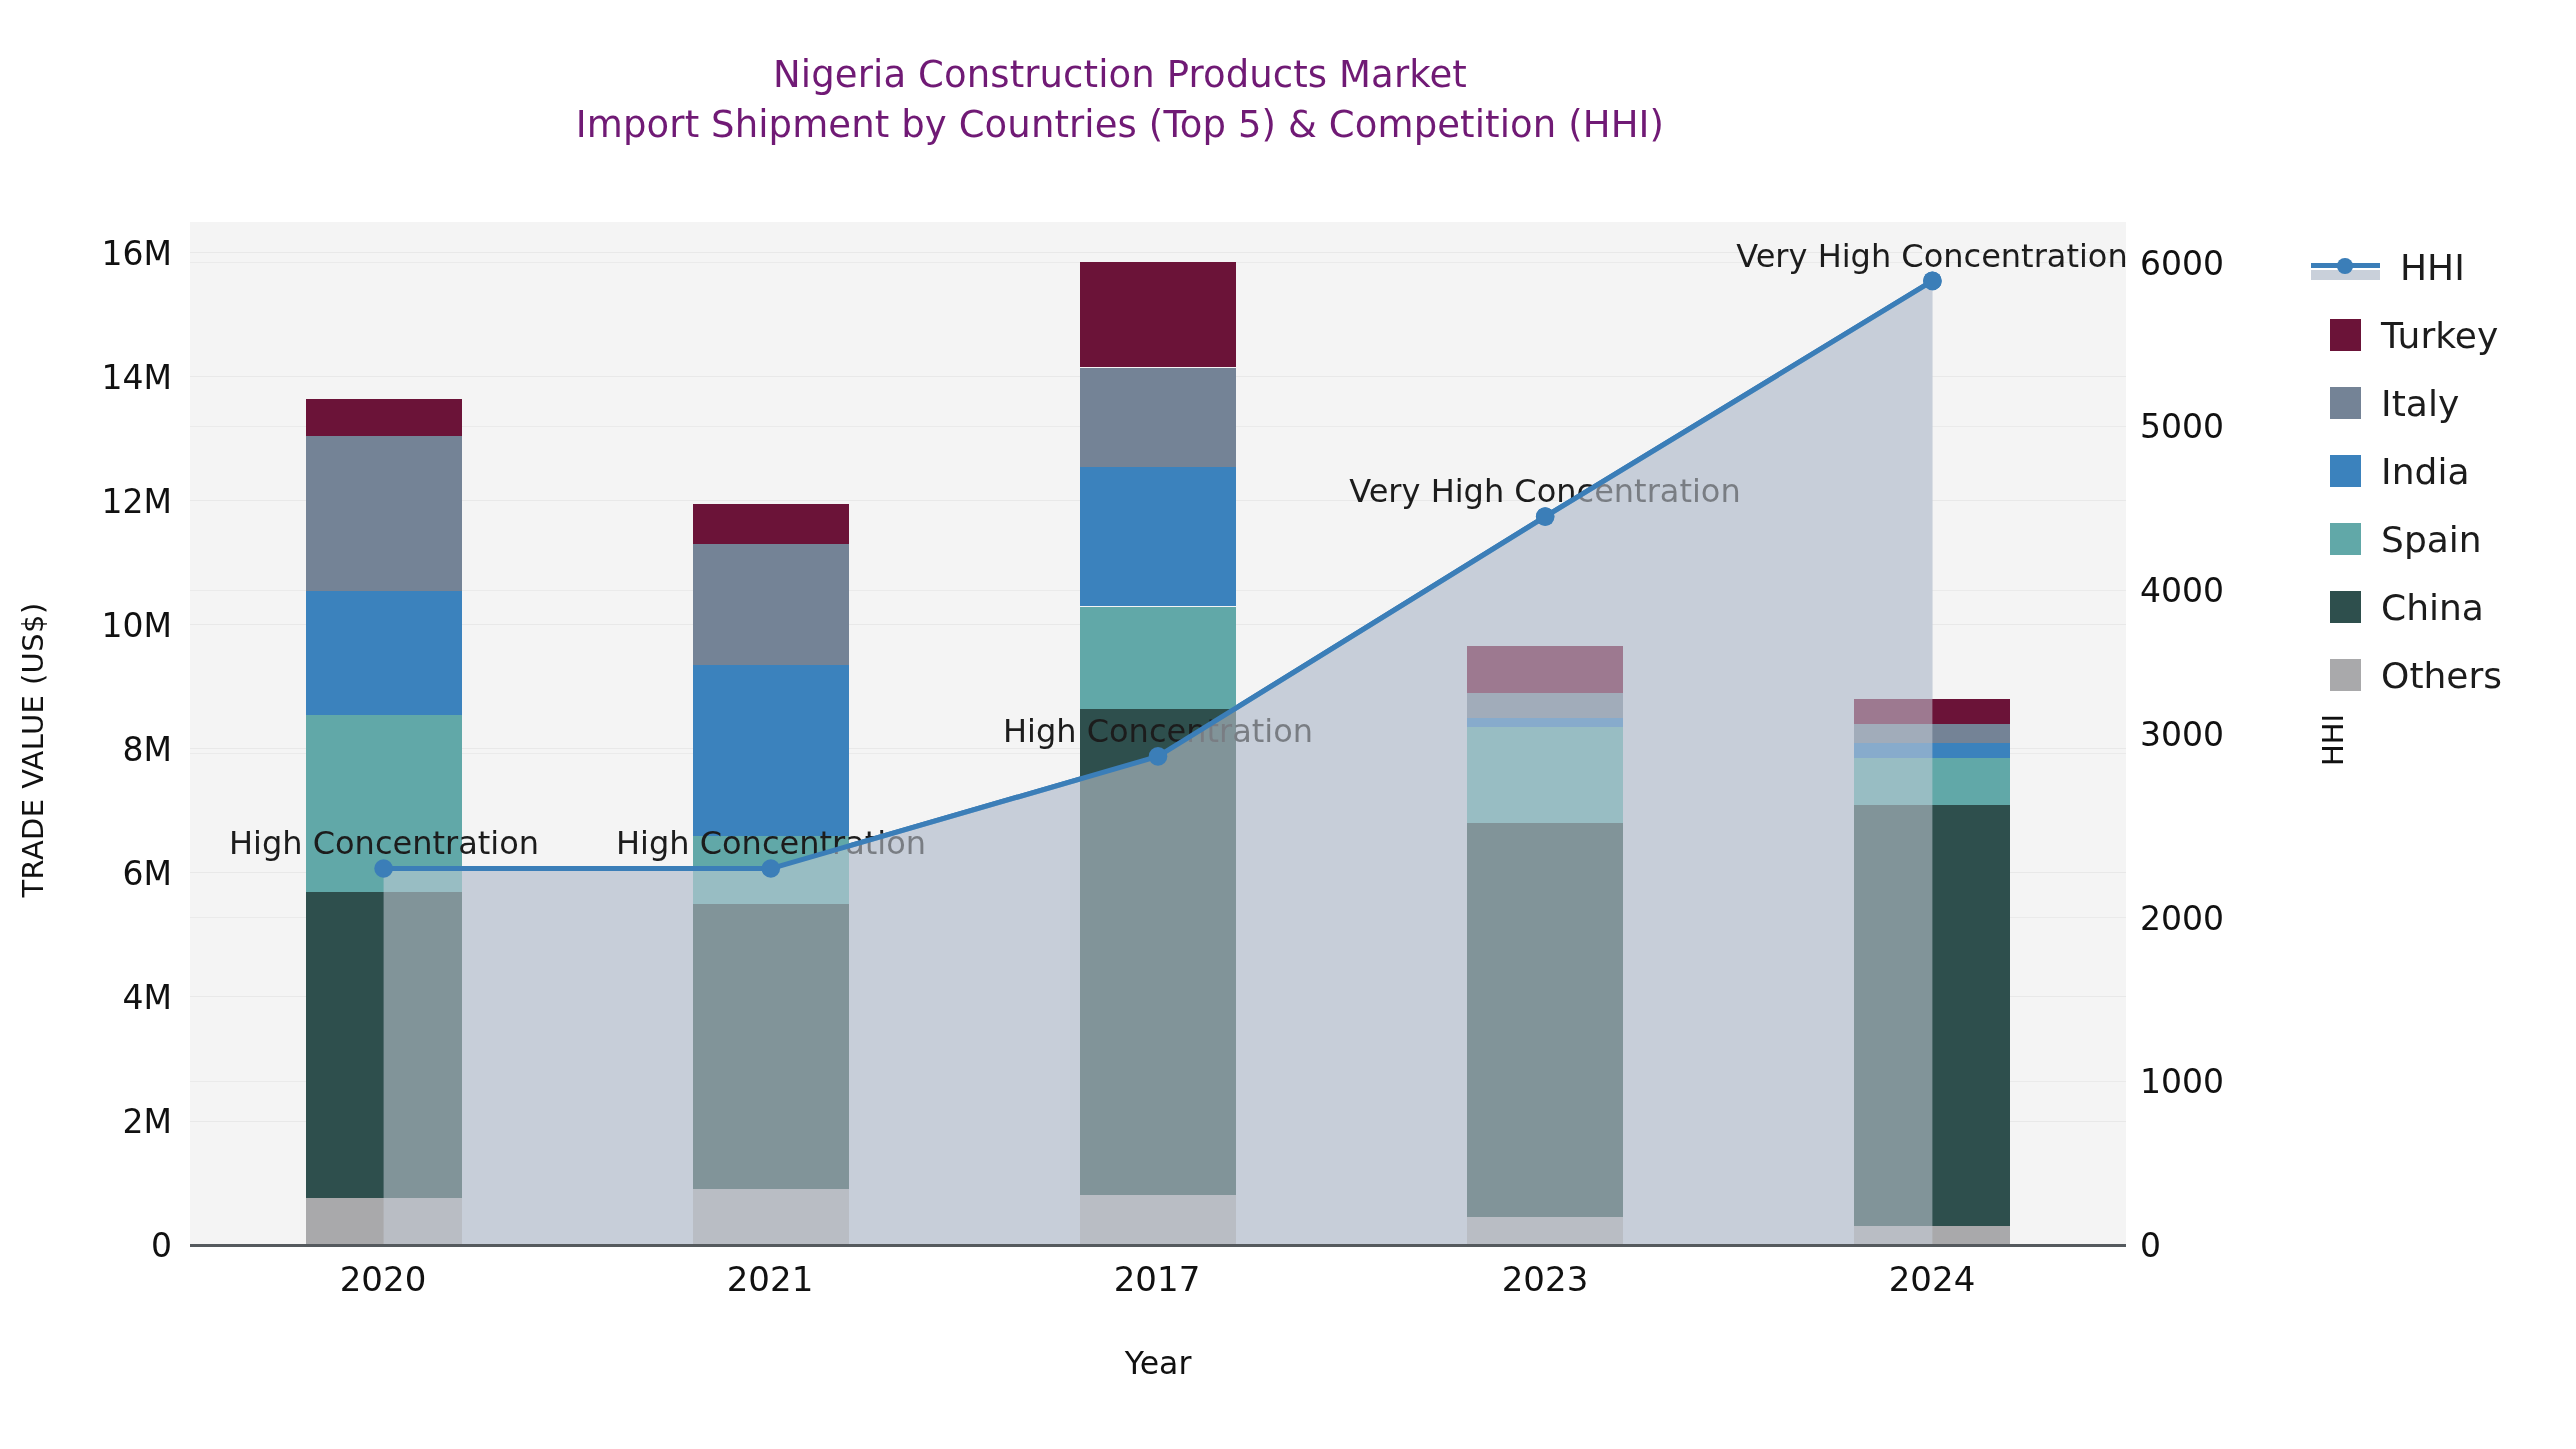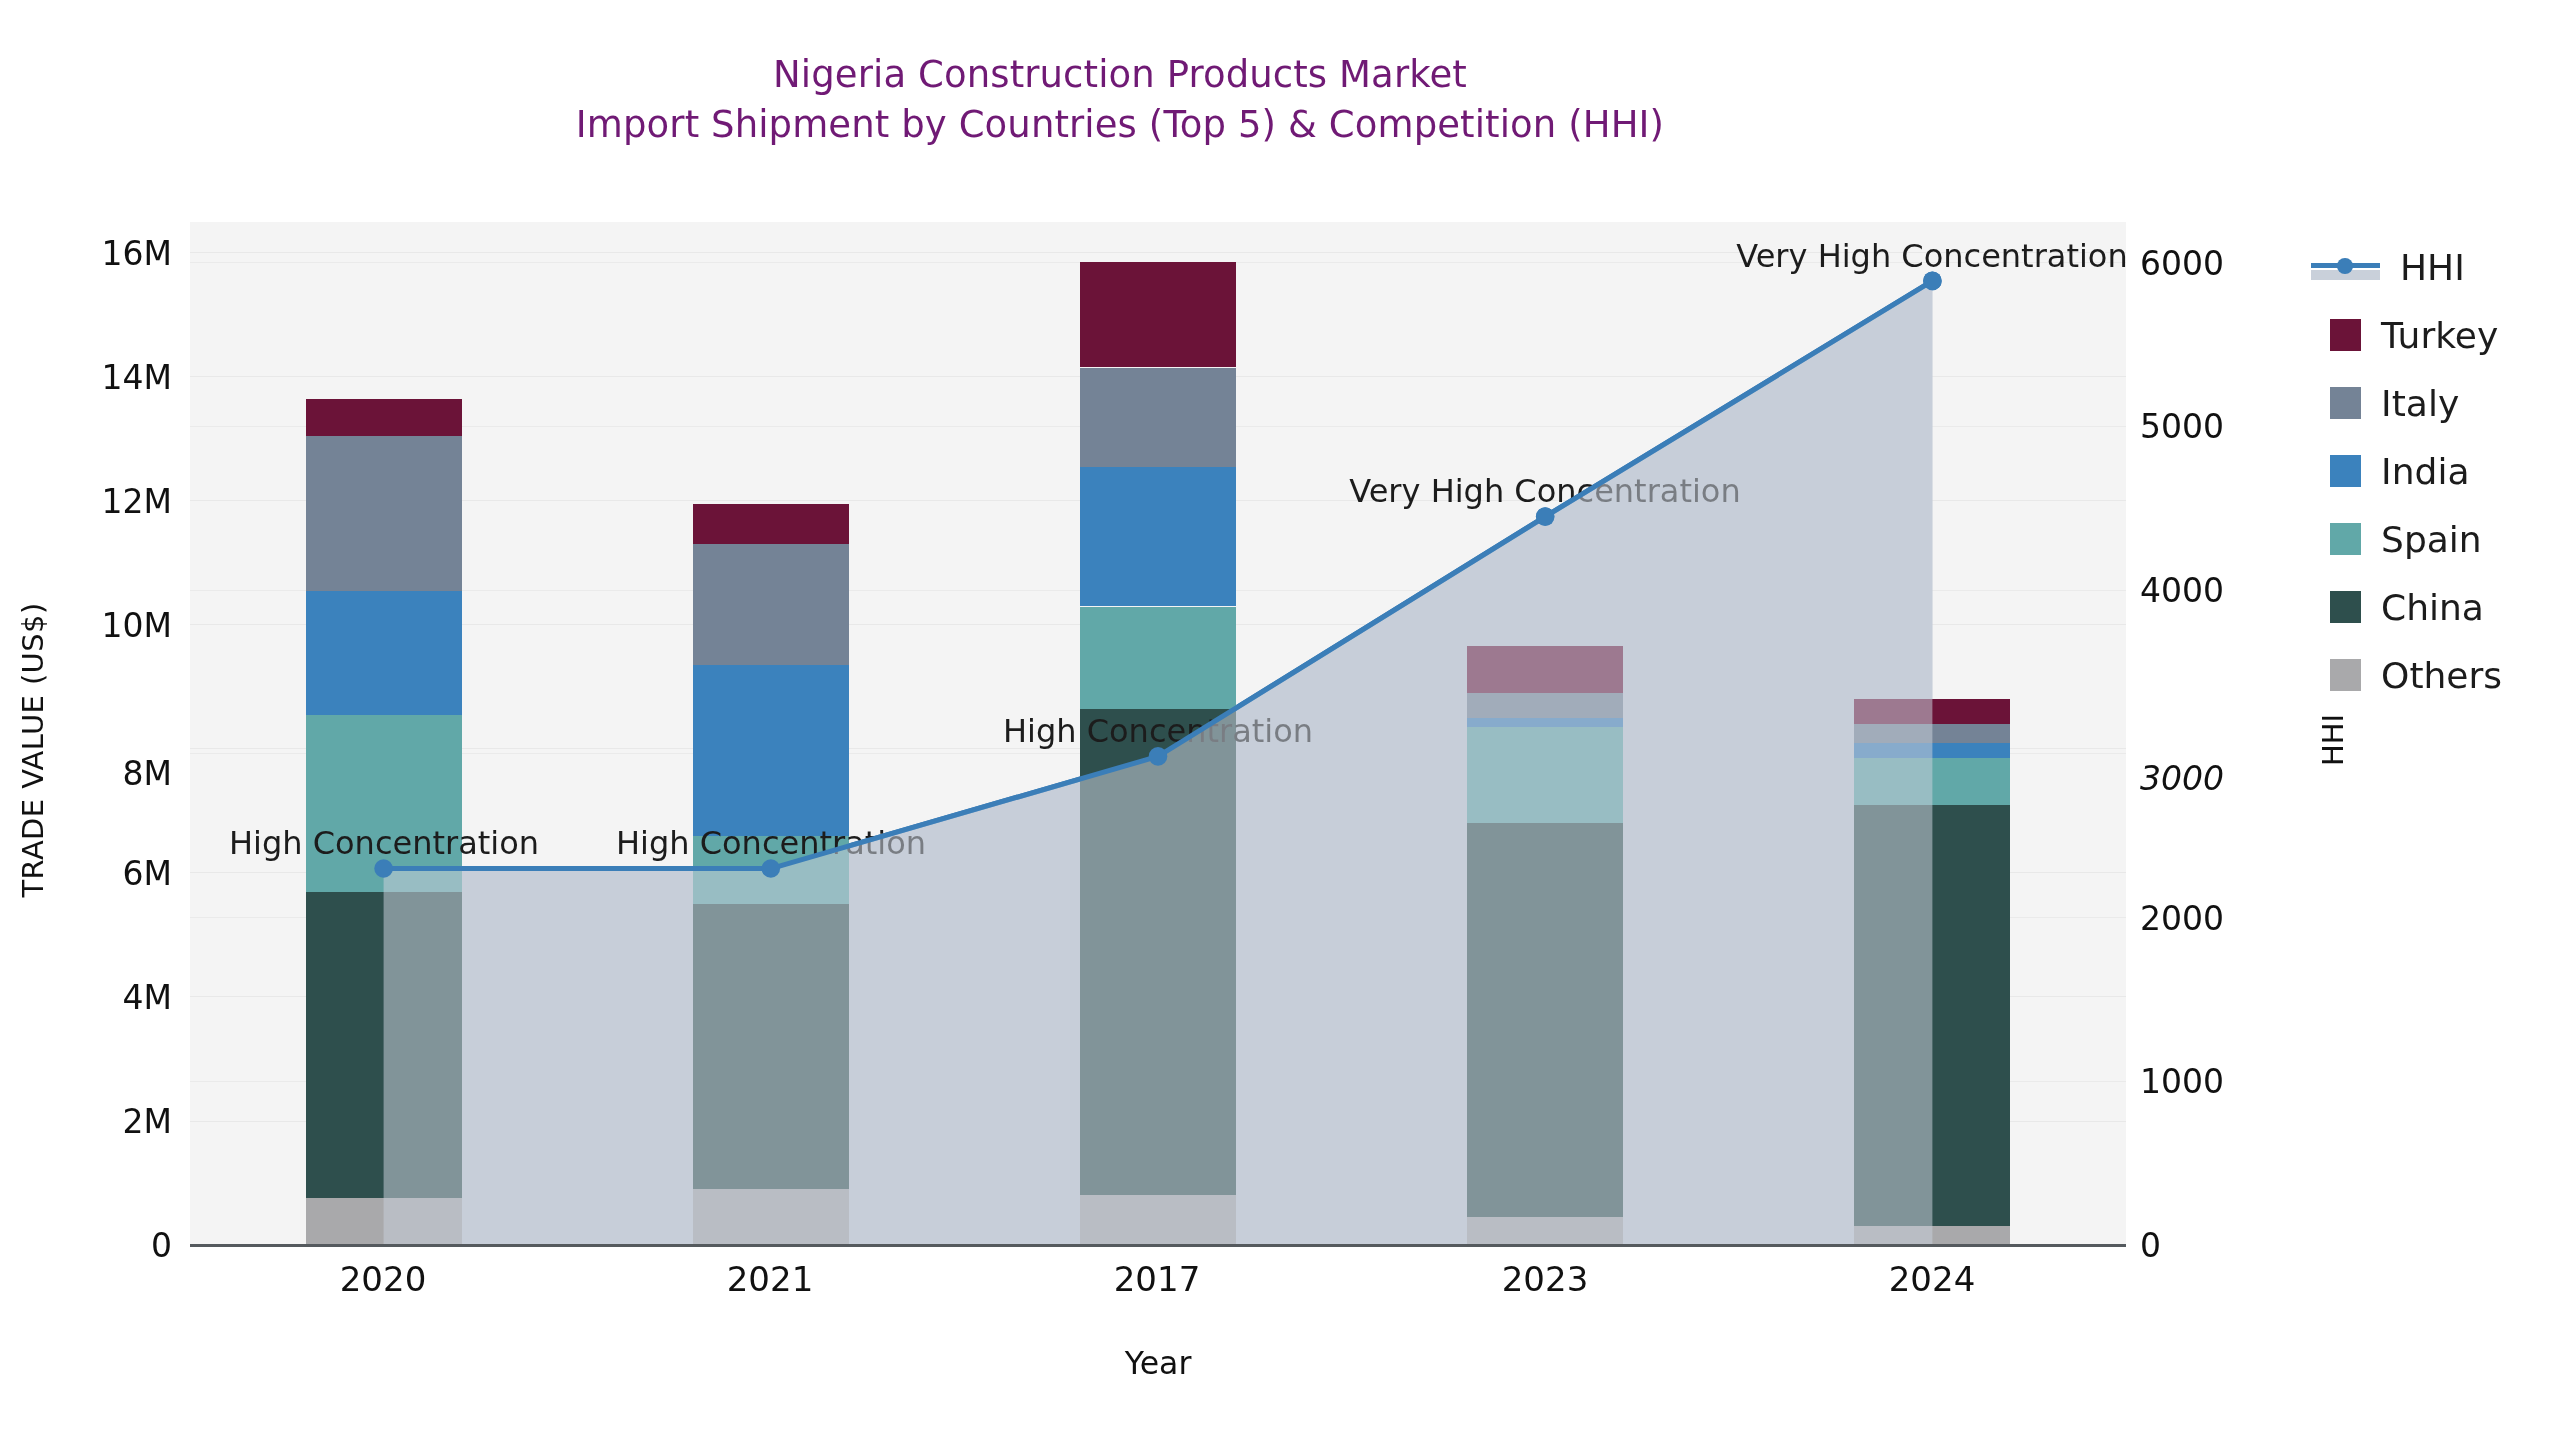--- a/index.html
+++ b/index.html
@@ -255,31 +255,31 @@
       </div>
   </div>
 
   <div id="axis-line-bottom"></div>
 
   <div id="yticks-left">
       <div class="ytick-left" style="top: 1245px;">0</div>
       <div class="ytick-left" style="top: 1121px;">2M</div>
       <div class="ytick-left" style="top: 997px;">4M</div>
       <div class="ytick-left" style="top: 873px;">6M</div>
-      <div class="ytick-left" style="top: 773px;">8M</div>
+      <div class="ytick-left" style="top: 749px;">8M</div>
       <div class="ytick-left" style="top: 625px;">10M</div>
       <div class="ytick-left" style="top: 501px;">12M</div>
       <div class="ytick-left" style="top: 377px;">14M</div>
       <div class="ytick-left" style="top: 253px; padding-left: 26px;">16M</div>
     </div>
   <div id="yticks-right">
       <div class="ytick-right" style="top: 1245px;">0</div>
       <div class="ytick-right" style="top: 1081px;">1000</div>
       <div class="ytick-right" style="top: 918px;">2000</div>
-      <div class="ytick-right" style="top: 778px; font-style: italic;">3000</div>
+      <div class="ytick-right" style="top: 734px;">3000</div>
       <div class="ytick-right" style="top: 590px;">4000</div>
       <div class="ytick-right" style="top: 426px;">5000</div>
       <div class="ytick-right" style="top: 263px;">6000</div>
     </div>
   <div id="xticks">
       <div class="xtick" style="left: 383px;">2020</div>
       <div class="xtick" style="left: 770px;">2021</div>
       <div class="xtick" style="left: 1157px;">2017</div>
       <div class="xtick" style="left: 1545px; text-align: center;">2023</div>
       <div class="xtick" style="left: 1932px;">2024</div>

